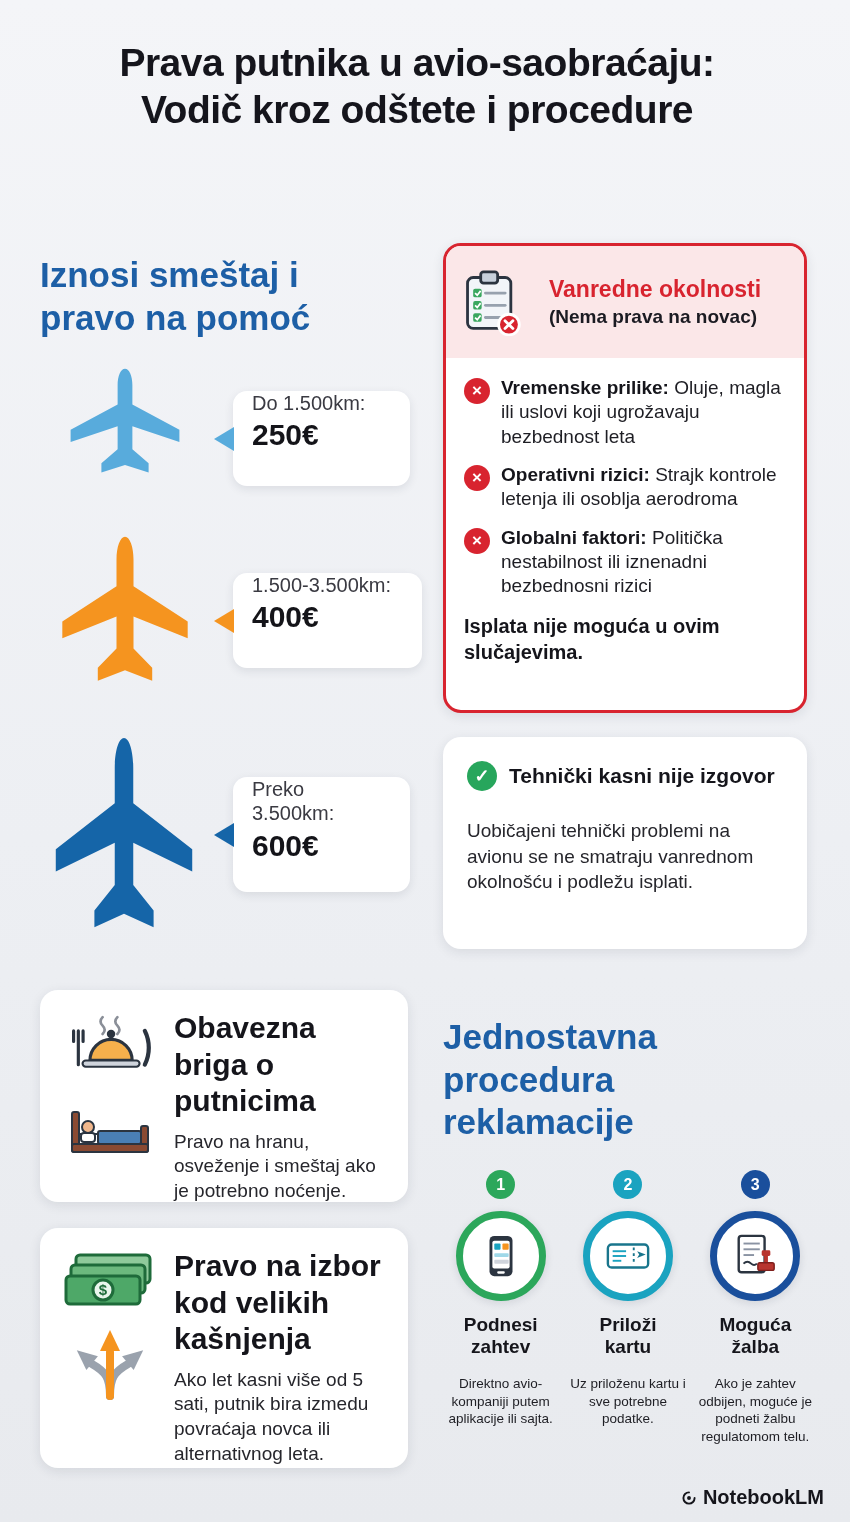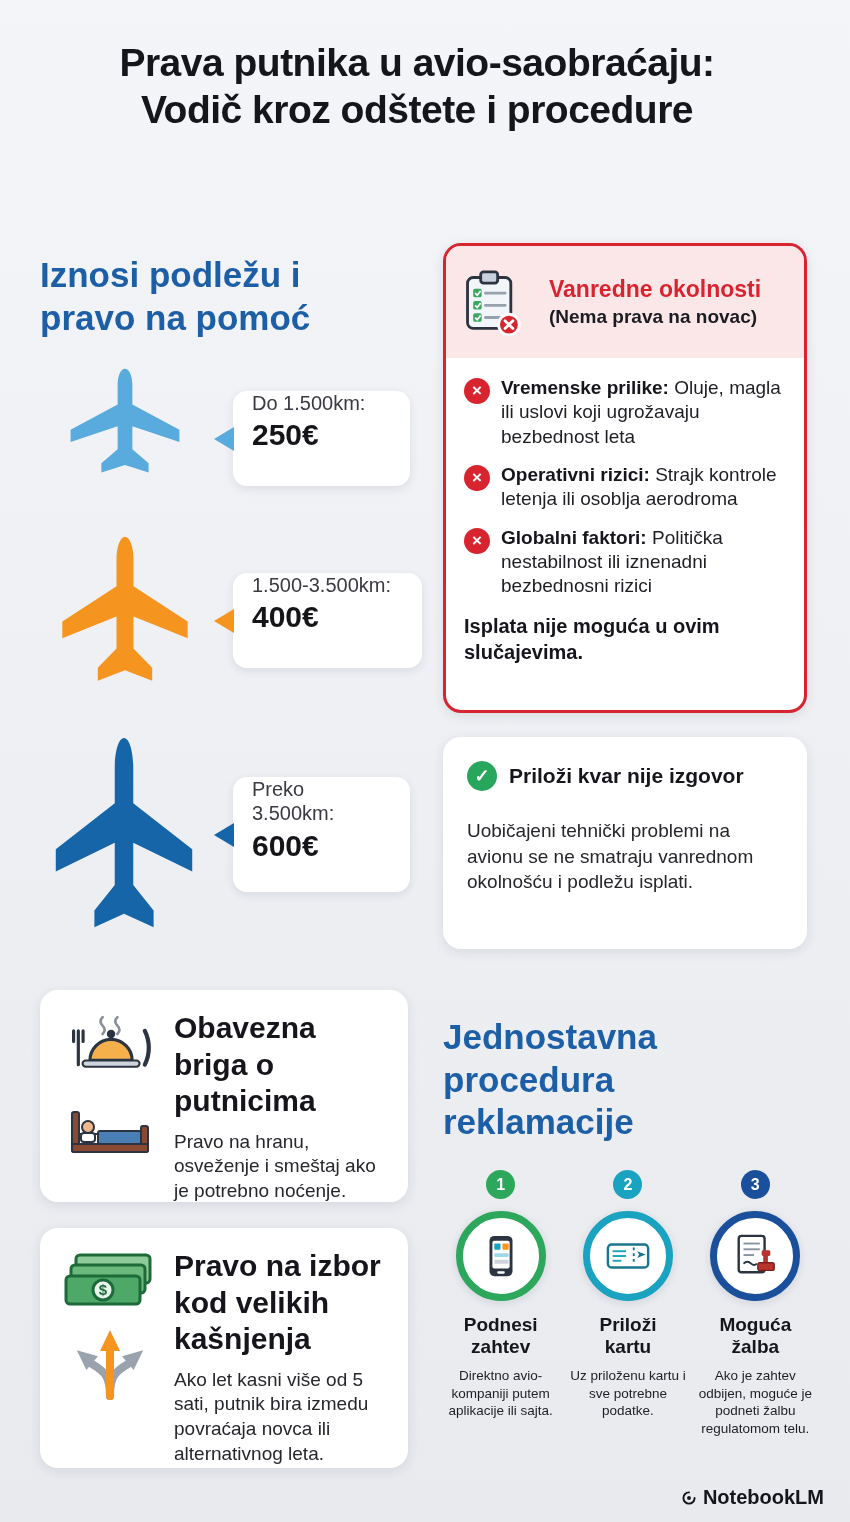--- a/index.html
+++ b/index.html
@@ -122,41 +122,41 @@
   }
   .n1 { background: #2ca75b; } .n2 { background: #1aa3c0; } .n3 { background: #1a4f9c; }
   .step-ring {
     margin-top: 12px; width: 76px; height: 76px; border-radius: 50%;
     background: #fff; border: 7px solid #999;
     display: flex; align-items: center; justify-content: center;
     box-shadow: 0 2px 8px rgba(25,35,60,.12);
   }
   .r1 { border-color: #2ca75b; } .r2 { border-color: #1aa3c0; } .r3 { border-color: #1a4f9c; }
   .step-title { margin-top: 13px; font-size: 19px; font-weight: 800; color: #15151b; line-height: 1.18; width: 100px; }
-  .step-body { margin: 8px 0 0 0; font-size: 13.5px; line-height: 1.32; color: #1e1e24; width: 118px; }
+  .step-body { margin: 16px 0 0 0; font-size: 13.5px; line-height: 1.32; color: #1e1e24; width: 118px; }
 
   
   .brand {
     right: 26px; top: 1486px;
     display: flex; align-items: center; gap: 6px;
     font-size: 20px; font-weight: 700; color: #15151b;
   }
 </style>
 </head>
 <body>
 
 <div class="canvas">
 
   <div class="abs main-title">
     <div>Prava putnika u avio-saobraćaju:</div>
     <div>Vodič kroz odštete i procedure</div>
   </div>
 
   <div class="abs section-heading comp-heading">
-    <div>Iznosi podležu i</div>
+    <div>Iznosi smeštaj i</div>
     <div>pravo na pomoć</div>
   </div>
 
   <svg class="plane plane1" viewBox="0 0 64 64" preserveAspectRatio="none">
     <path d="M32 1.5 C34.3 1.5 36 5.6 36 10.8 L36 21.6 L61.5 35.8 L61.5 42.6 L36 33.8 L36 46.8 L44.8 54.6 L44.8 59.8 L32 55.6 L19.2 59.8 L19.2 54.6 L28 46.8 L28 33.8 L2.5 42.6 L2.5 35.8 L28 21.6 L28 10.8 C28 5.6 29.7 1.5 32 1.5 Z" fill="#58abdc"></path>
   </svg>
   <svg class="plane plane2" viewBox="0 0 64 64" preserveAspectRatio="none">
     <path d="M32 1.5 C34.3 1.5 36 5.6 36 10.8 L36 21.6 L61.5 35.8 L61.5 42.6 L36 33.8 L36 46.8 L44.8 54.6 L44.8 59.8 L32 55.6 L19.2 59.8 L19.2 54.6 L28 46.8 L28 33.8 L2.5 42.6 L2.5 35.8 L28 21.6 L28 10.8 C28 5.6 29.7 1.5 32 1.5 Z" fill="#f5941f"></path>
   </svg>
   <svg class="plane plane3" viewBox="0 0 64 64" preserveAspectRatio="none">
@@ -217,21 +217,21 @@
         <span class="xbadge">×</span>
         <p><b>Globalni faktori:</b> <span>Politička nestabilnost ili iznenadni bezbednosni rizici</span></p>
       </div>
       <p class="alert-footer">Isplata nije moguća u ovim slučajevima.</p>
     </div>
   </div>
 
   <div class="abs tech-card">
     <div class="tech-title-row">
       <span class="checkbadge">✓</span>
-      <div class="tech-title">Priloži kvar nije izgovor</div>
+      <div class="tech-title">Tehnički kasni nije izgovor</div>
     </div>
     <p class="tech-body">Uobičajeni tehnički problemi na avionu se ne smatraju vanrednom okolnošću i podležu isplati.</p>
   </div>
 
   <div class="info-card care-card">
     <div class="icon-col">
       <svg width="88" height="76" viewBox="0 0 80 72">
         <path d="M33 3 q-4 4 0 8 q4 4 0 8" stroke="#8a8f98" stroke-width="2.5" fill="none" stroke-linecap="round"></path>
         <path d="M47 3 q-4 4 0 8 q4 4 0 8" stroke="#8a8f98" stroke-width="2.5" fill="none" stroke-linecap="round"></path>
         <path d="M21 44 a20 20 0 0 1 40 0 Z" fill="#f5b04c" stroke="#2b3440" stroke-width="3"></path>

